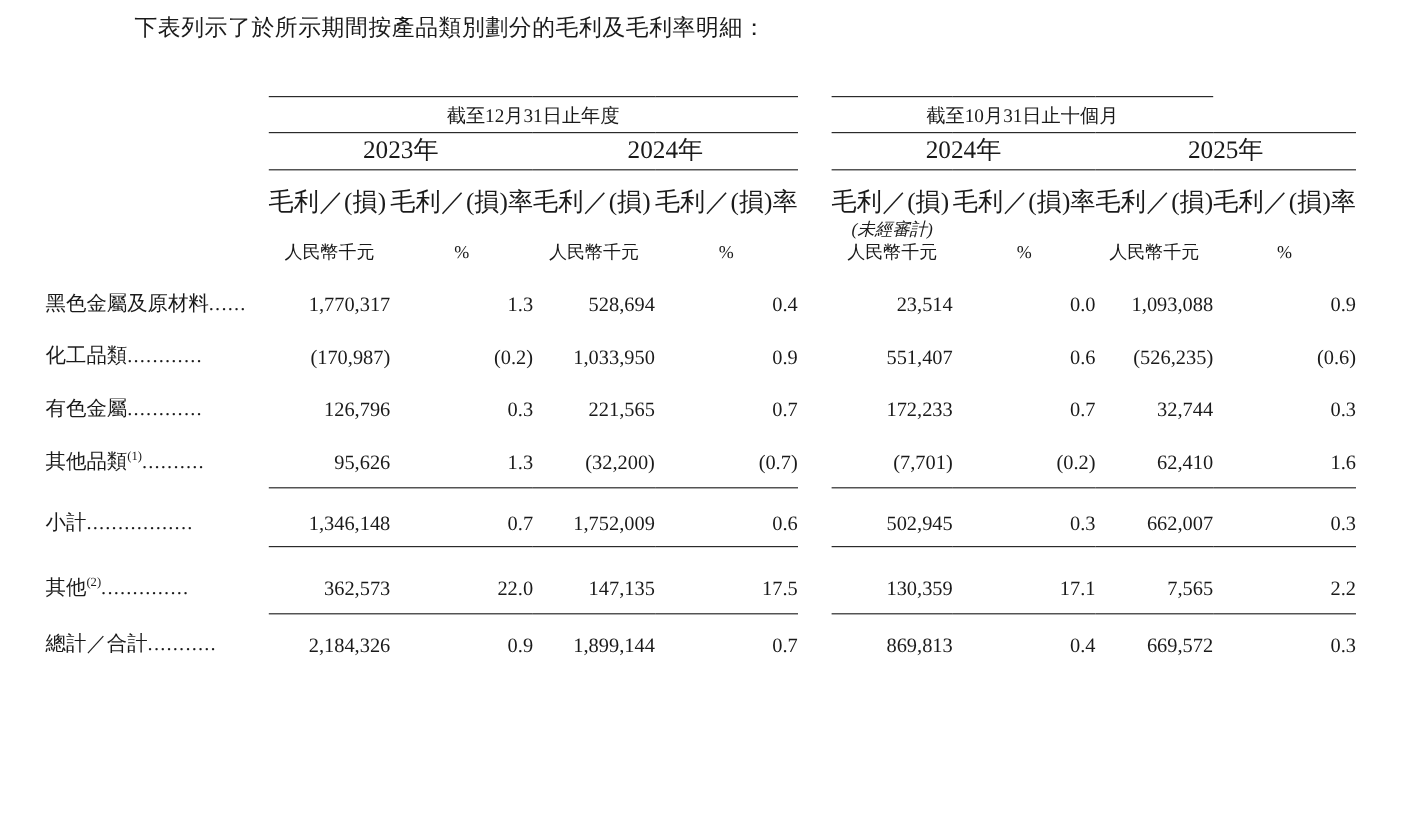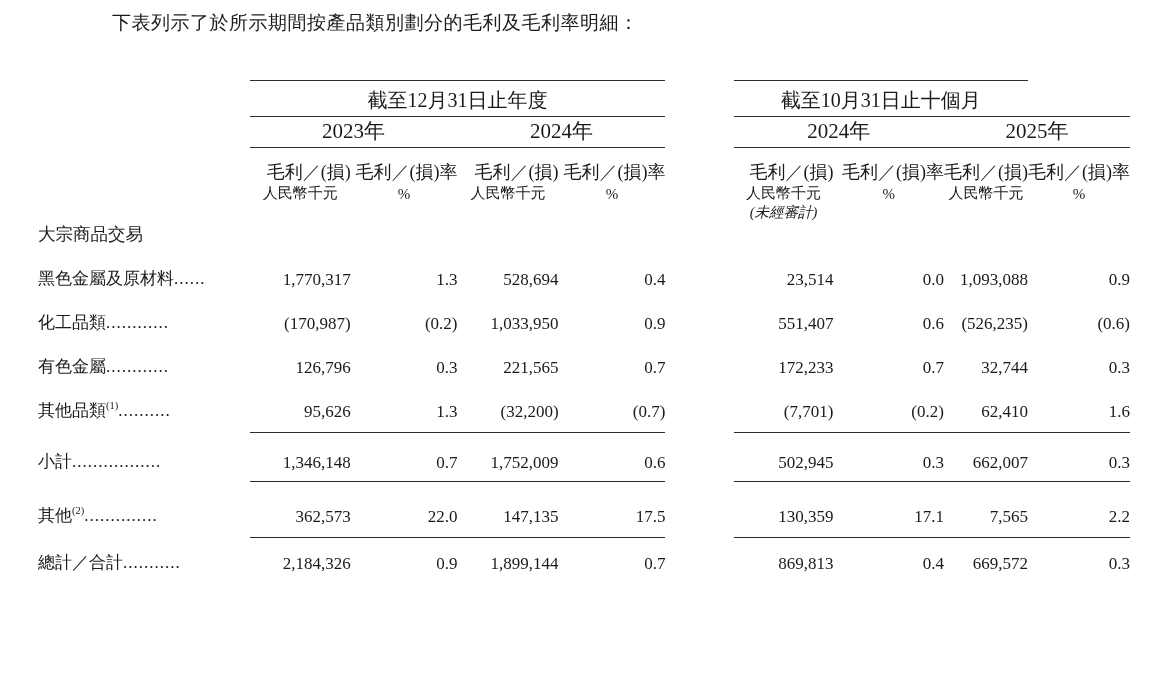--- a/index.html
+++ b/index.html
@@ -49,37 +49,37 @@
   .num {
     text-align: right;
     white-space: nowrap;
     font-size: 17px;
     padding-right: 6px;
   }
   .bold { font-weight: bold; margin-left: 24px; }
   .row-h { height: 44px; }
   .grp-label {
     text-align: center;
-    font-size: 20px;
+    font-size: 16px;
     white-space: nowrap;
     padding-bottom: 4px;
   }
   .under {
     border-bottom: 1px solid #2b2b2b;
   }
   .yr {
     text-align: center;
     font-size: 21px;
     font-weight: bold;
     padding: 6px 0 4px 0;
     white-space: nowrap;
   }
   .colhead {
-    text-align: right;
-    font-size: 18px;
+    text-align: left;
+    font-size: 21px;
     white-space: nowrap;
     padding-bottom: 2px;
   }
   .unit {
     text-align: center;
     font-size: 15px;
     white-space: nowrap;
     padding-top: 8px;
   }
   .unaudited {
@@ -188,41 +188,38 @@
       <td class="colhead" style="padding-top:12px;">毛利／(損)</td>
       <td class="colhead" style="padding-top:12px;">毛利／(損)率</td>
       <td></td>
       <td class="colhead" style="padding-top:12px;">毛利／(損)</td>
       <td class="colhead" style="padding-top:12px;">毛利／(損)率</td>
       <td class="colhead" style="padding-top:12px;">毛利／(損)</td>
       <td class="colhead" style="padding-top:12px;">毛利／(損)率</td>
     </tr>
 
     <tr>
+      <td colspan="6"></td>
+      <td class="unaudited">(未經審計)</td>
+      <td colspan="2"></td>
+    </tr>
+
+    <tr>
       <td></td>
       <td class="unit">人民幣千元</td>
       <td class="unit">%</td>
       <td class="unit">人民幣千元</td>
       <td class="unit">%</td>
       <td></td>
       <td class="unit">人民幣千元</td>
       <td class="unit">%</td>
       <td class="unit">人民幣千元</td>
       <td class="unit">%</td>
     </tr>
 
-    <tr>
-      <td colspan="6"></td>
-      <td class="unaudited">(未經審計)</td>
-      <td colspan="2"></td>
-    </tr>
-
-    <tr>
-      <td class="sec-title" colspan="9">大宗商品交易</td>
-    </tr>
 
     <tr class="row-h">
       <td class="lbl indent"><span>黑色金屬及原材料</span><span class="dots">......</span></td>
       <td class="num">1,770,317</td>
       <td class="num">1.3</td>
       <td class="num">528,694</td>
       <td class="num">0.4</td>
       <td></td>
       <td class="num">23,514</td>
       <td class="num">0.0</td>

